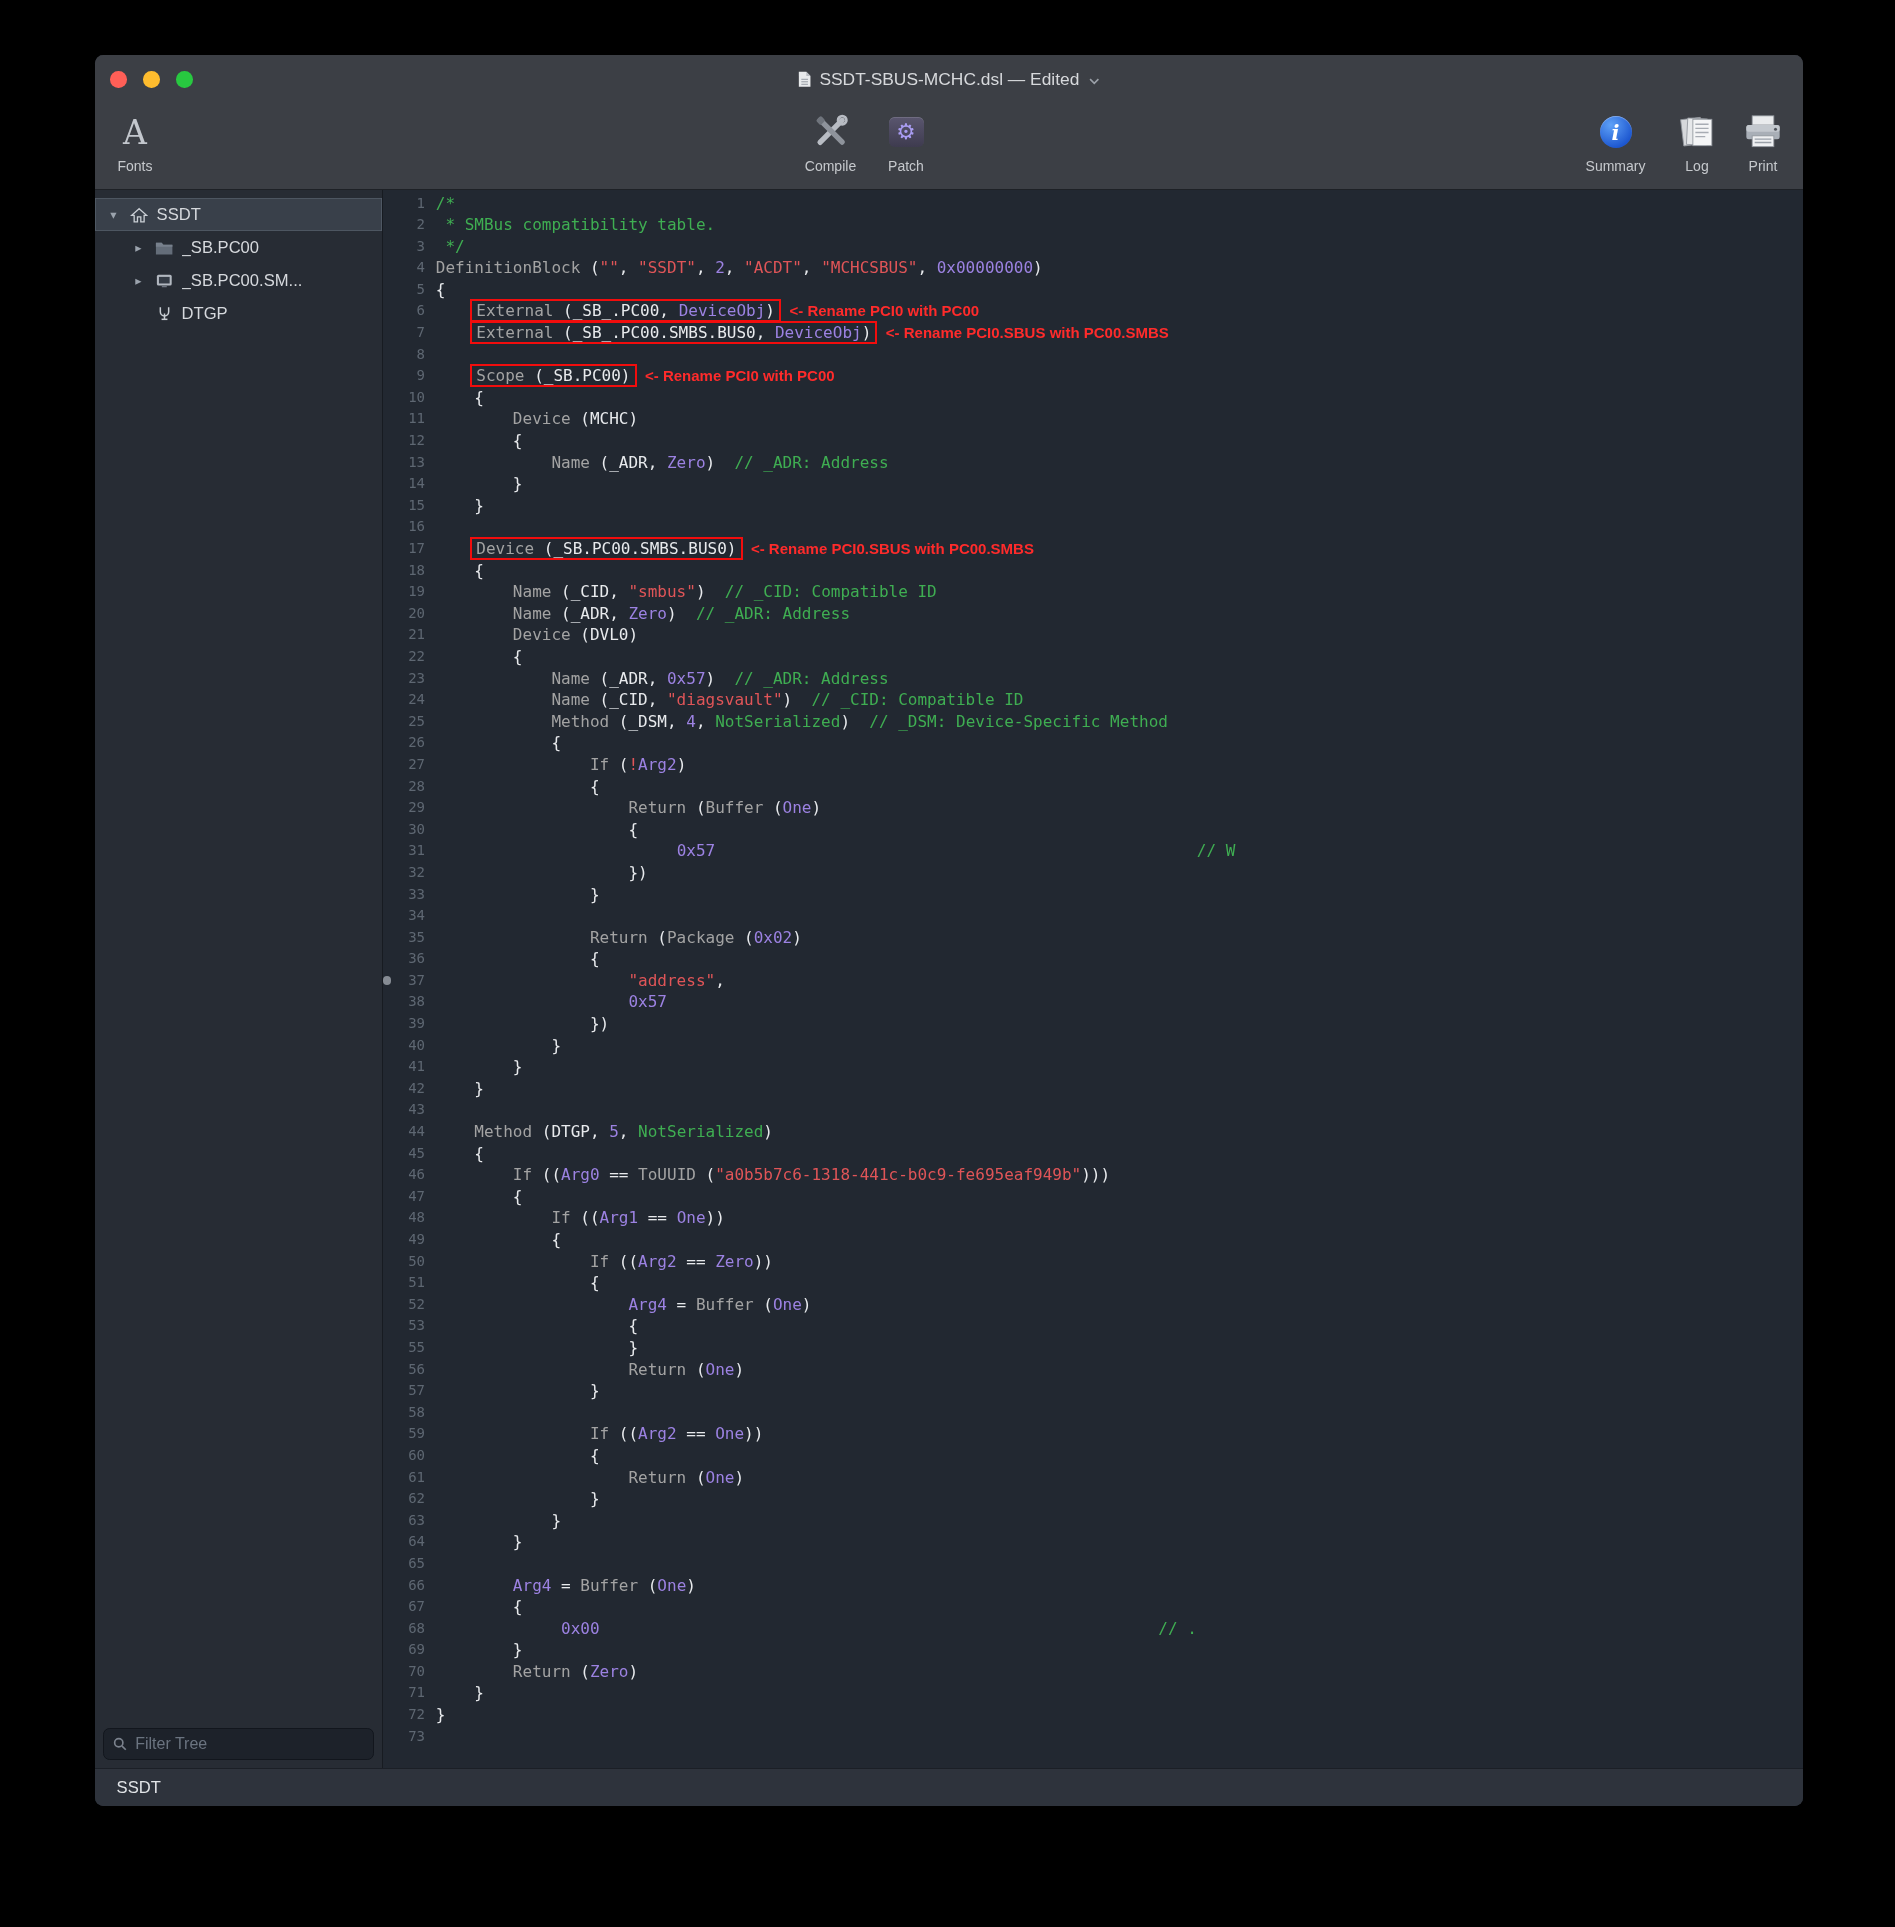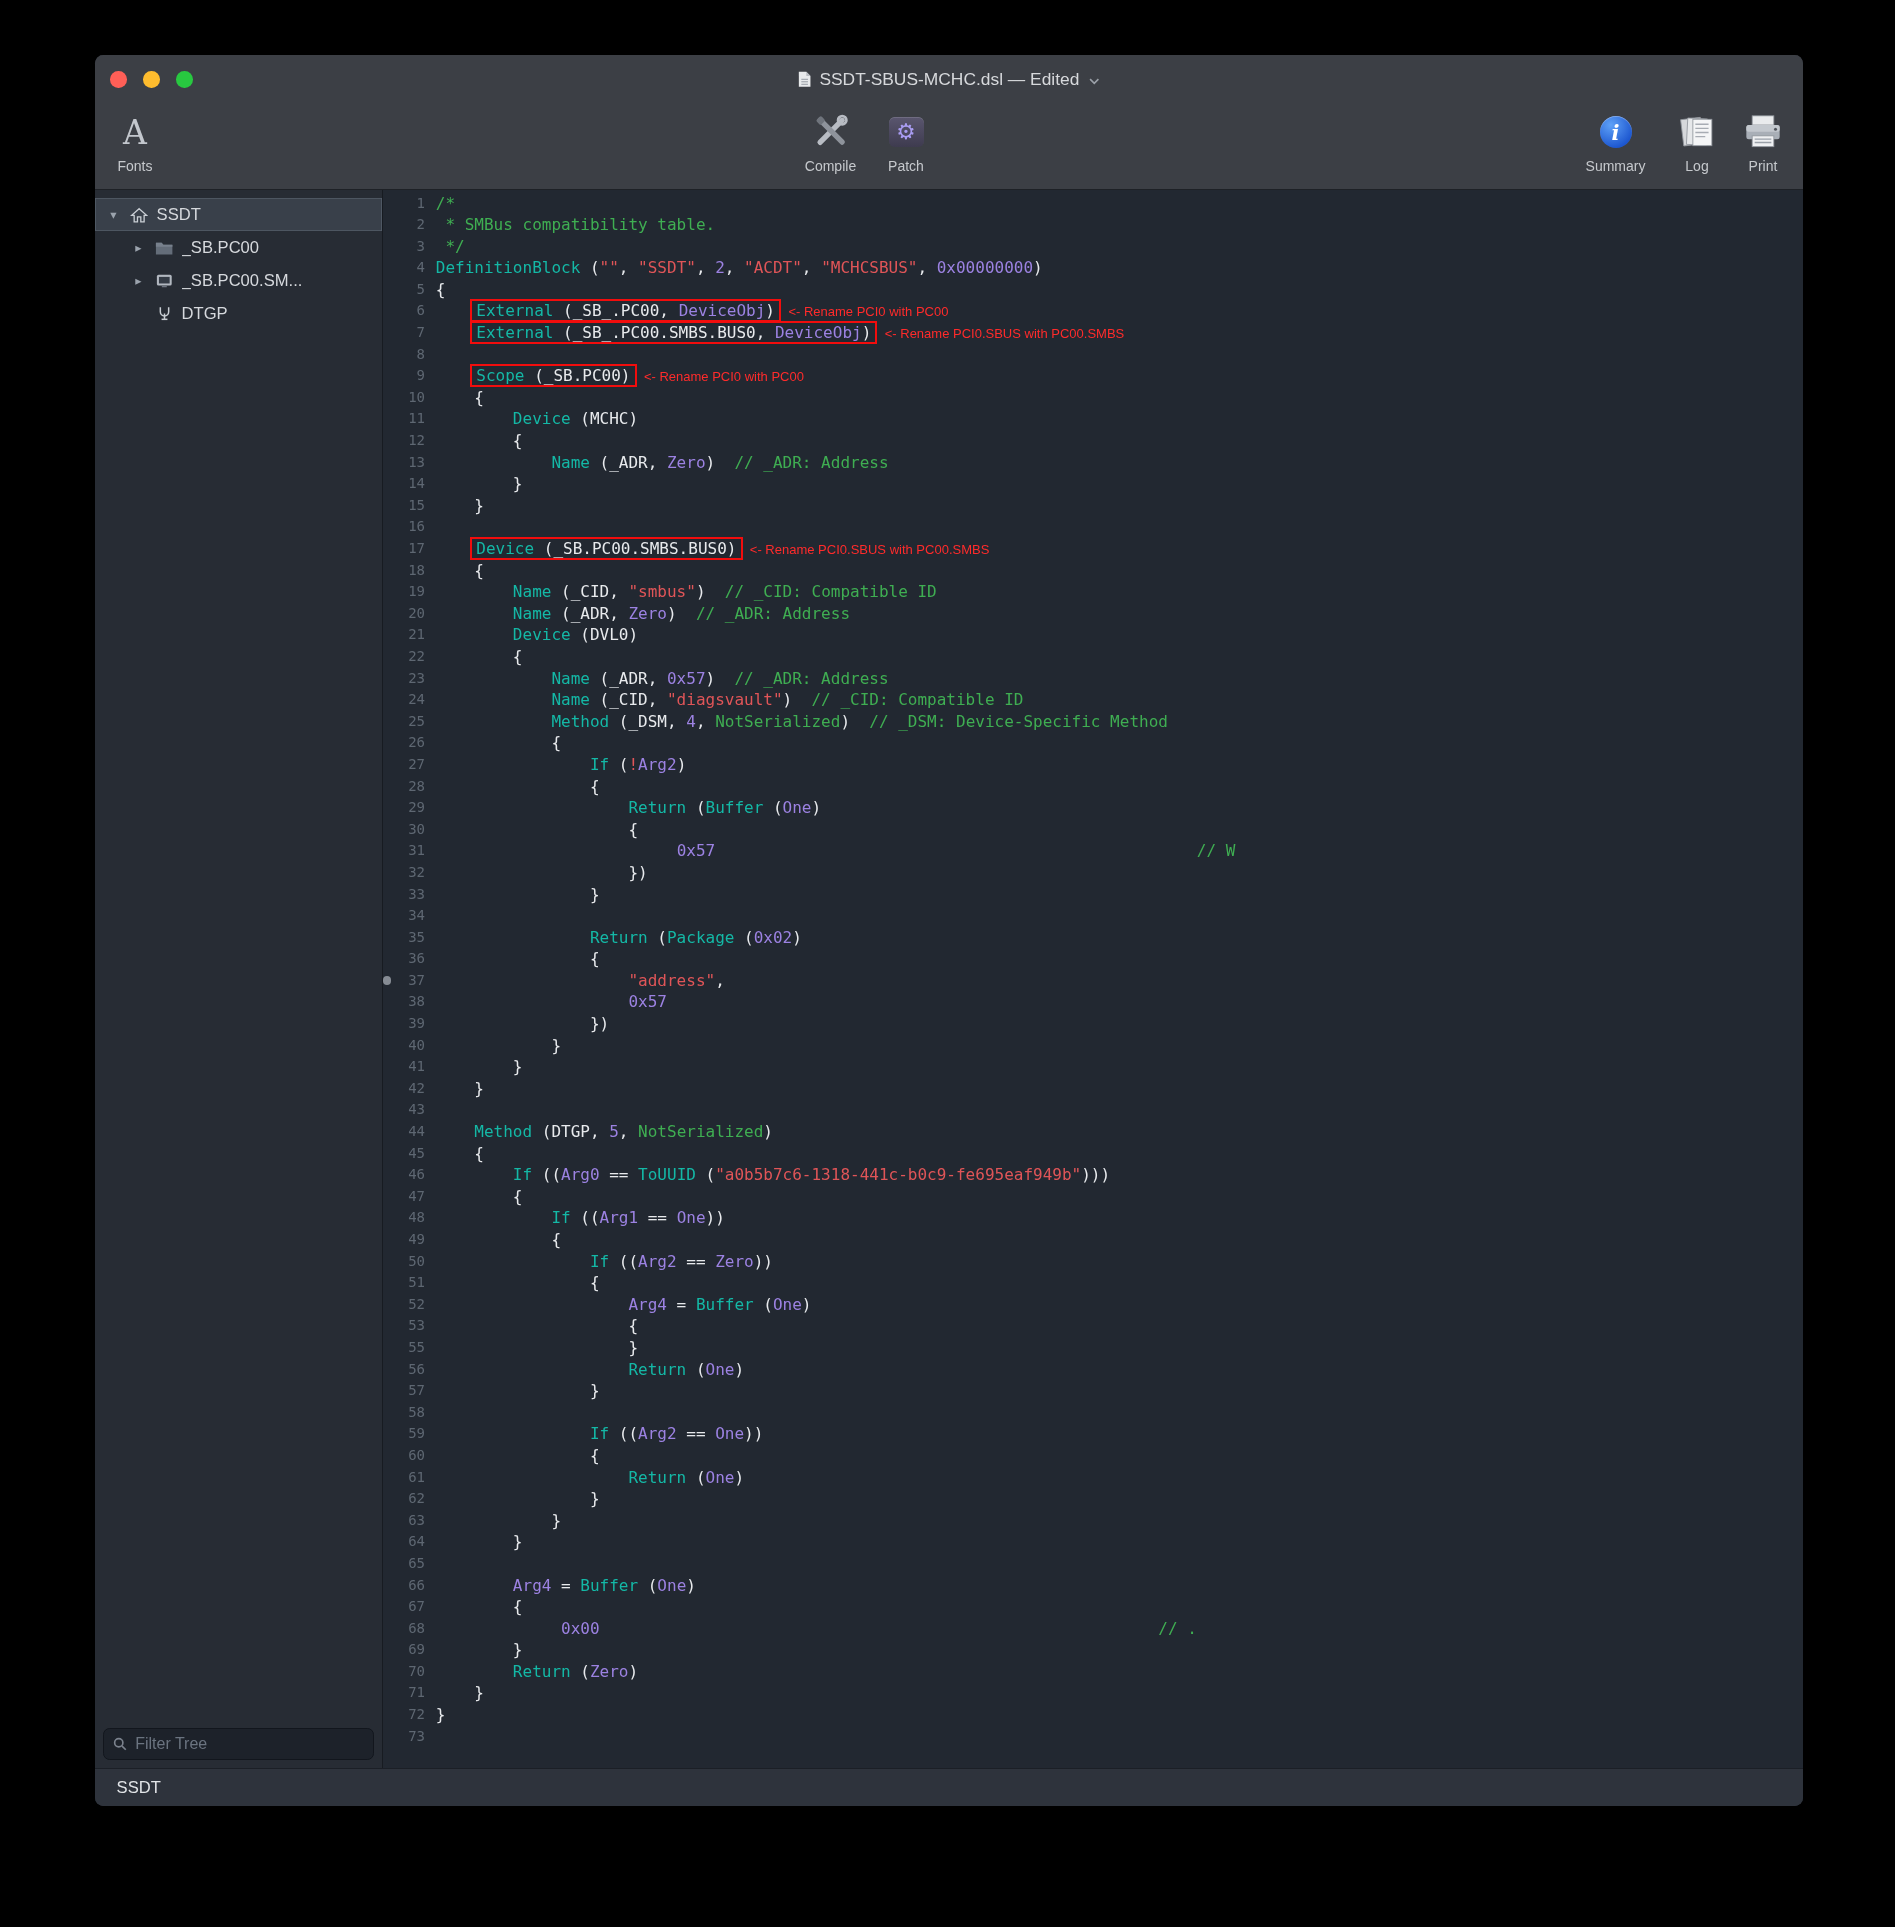--- a/index.html
+++ b/index.html
@@ -53,25 +53,25 @@
     font-size:16px;font-family:"Liberation Sans",sans-serif;}
   .filter input::placeholder{color:#6b7480;}
   
   .editor{flex:1;background:#222831;overflow:hidden;padding-top:2.5px;position:relative;}
   .cl{display:flex;height:21.6px;line-height:21.6px;font-family:"DejaVu Sans Mono",monospace;
     font-size:16px;white-space:pre;}
   .ln{flex:0 0 42px;text-align:right;padding-right:10.8px;color:#5e6772;font-size:14px;position:relative;}
   .gdot{position:absolute;left:0px;top:6.6px;width:8.3px;height:8.3px;border-radius:50%;background:#868c94;}
   .ct{flex:1;white-space:pre;}
   .tok-pl{color:#e8eaed;}
-  .tok-kw{color:#14b8a6;}
+  .tok-kw{color:#a3a3a3;}
   .tok-num{color:#9c82e2;}
   .tok-str{color:#e05558;}
   .tok-cm{color:#3fae52;}
-  .tok-ann{color:#ff2b2b;font-family:"Liberation Sans",sans-serif;font-size:13px;font-weight:400;}
+  .tok-ann{color:#ff2b2b;font-family:"Liberation Sans",sans-serif;font-size:15px;font-weight:700;}
   .redbox{border:2.5px solid #f20d0d;padding:0 4.2px;margin-left:-4.2px;}
   
   .statusbar{height:37px;background:#2e333c;border-top:0.8px solid #1b1f26;display:flex;
     align-items:center;padding-left:21.6px;color:#e2e5e8;font-size:16.6px;flex:0 0 auto;}
 </style>
 </head>
 <body>
 
 <div class="window">
 

